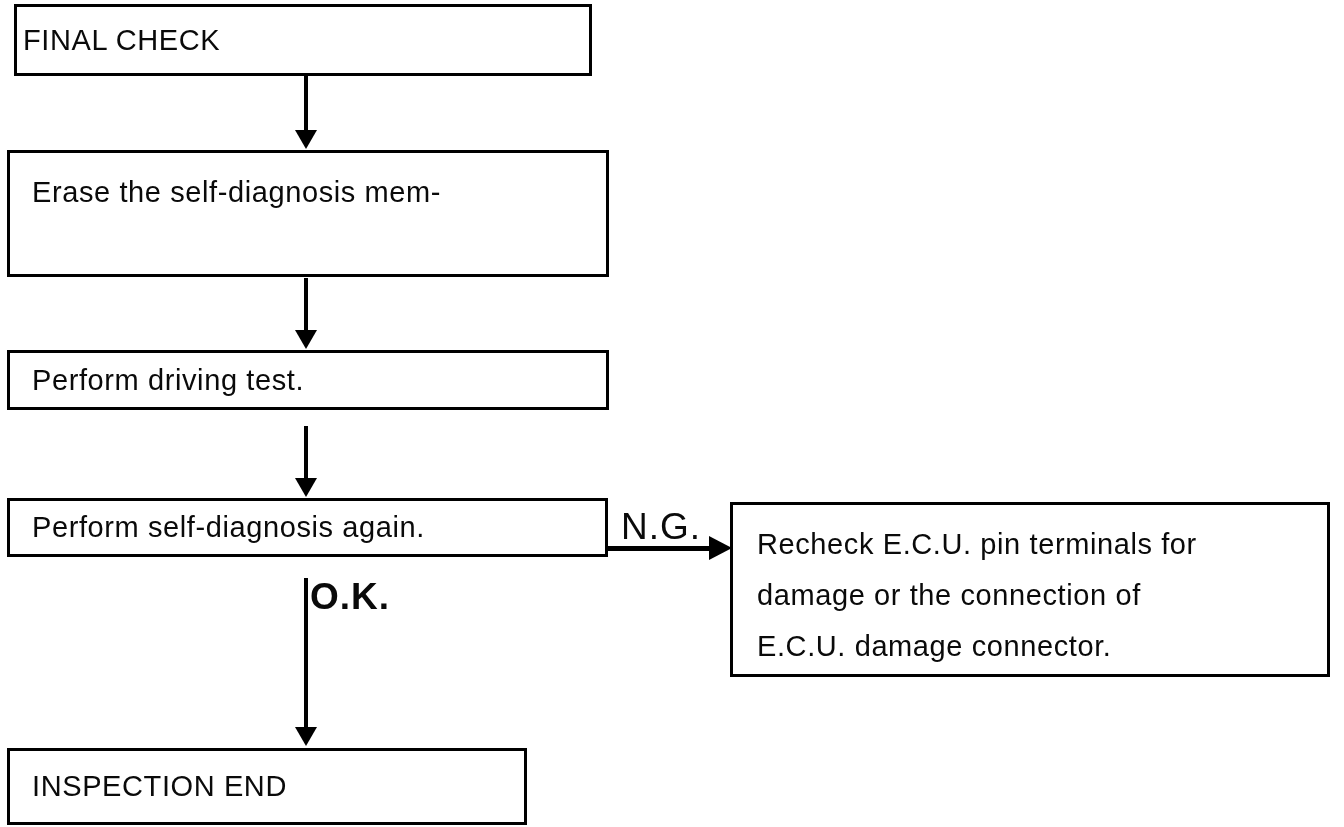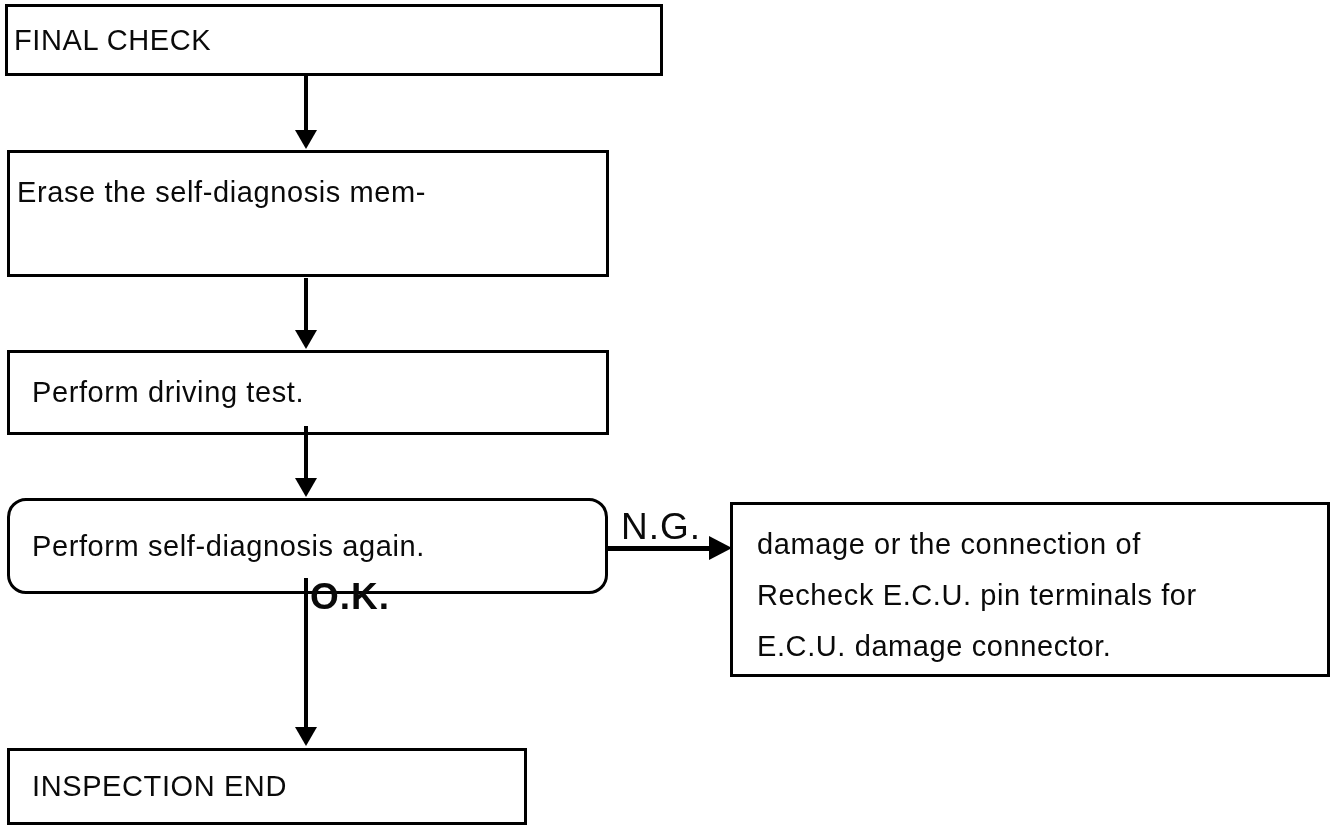--- a/index.html
+++ b/index.html
@@ -19,21 +19,21 @@
     background: #ffffff;
     font-size: 29px;
     letter-spacing: 0.6px;
   }
   .node.center {
     display: flex;
     align-items: center;
     padding-left: 22px;
   }
   .node.multiline {
-    padding-left: 7px;
+    padding-left: 22px;
     padding-top: 13px;
   }
   .node.multiline .line { line-height: 53px; white-space: nowrap; }
   #node-recheck-ecu .line { line-height: 51px; }
   .vline {
     position: absolute;
     width: 4px;
     background: #000000;
   }
   .hline {
@@ -60,52 +60,52 @@
     font-size: 37px;
     letter-spacing: 1px;
     white-space: nowrap;
   }
 </style>
 </head>
 <body>
 
 <div class="canvas">
 
-  <div id="node-final-check" class="node center" style="left:5px; top:4px; width:658px; height:72px;padding-left:6px;">
+  <div id="node-final-check" class="node center" style="left:14px; top:4px; width:578px; height:72px;padding-left:6px;">
     <span>FINAL CHECK</span>
   </div>
 
   <div class="vline" style="left:304px; top:76px; height:55px;"></div>
   <div class="head-down" style="left:295px; top:130px;"></div>
 
   <div id="node-erase-memory" class="node multiline" style="left:7px; top:150px; width:602px; height:127px;">
     <div class="line">Erase the self-diagnosis mem-</div>
   </div>
 
   <div class="vline" style="left:304px; top:278px; height:53px;"></div>
   <div class="head-down" style="left:295px; top:330px;"></div>
 
-  <div id="node-driving-test" class="node center" style="left:7px; top:350px; width:602px; height:85px;">
+  <div id="node-driving-test" class="node center" style="left:7px; top:350px; width:602px; height:60px;">
     <span>Perform driving test.</span>
   </div>
 
   <div class="vline" style="left:304px; top:426px; height:53px;"></div>
   <div class="head-down" style="left:295px; top:478px;"></div>
 
-  <div id="node-self-diagnosis" class="node center" style="left:7px; top:498px; width:601px; height:96px;border-radius:19px;">
+  <div id="node-self-diagnosis" class="node center" style="left:7px; top:498px; width:601px; height:59px;">
     <span>Perform self-diagnosis again.</span>
   </div>
 
   <div class="edge-label" style="left:621px; top:506px;">N.G.</div>
   <div class="hline" style="left:608px; top:546px; width:102px;"></div>
   <div class="head-right" style="left:709px; top:536px;"></div>
 
   <div id="node-recheck-ecu" class="node multiline" style="left:730px; top:502px; width:600px; height:175px; padding-top:14px; padding-left:24px;">
+    <div class="line">Recheck E.C.U. pin terminals for</div>
     <div class="line">damage or the connection of</div>
-    <div class="line">Recheck E.C.U. pin terminals for</div>
     <div class="line">E.C.U. damage connector.</div>
   </div>
 
   <div class="edge-label" style="left:310px; top:576px;font-weight:bold;">O.K.</div>
   <div class="vline" style="left:304px; top:578px; height:149px;"></div>
   <div class="head-down" style="left:295px; top:727px;"></div>
 
   <div id="node-inspection-end" class="node center" style="left:7px; top:748px; width:520px; height:77px;">
     <span>INSPECTION END</span>
   </div>

